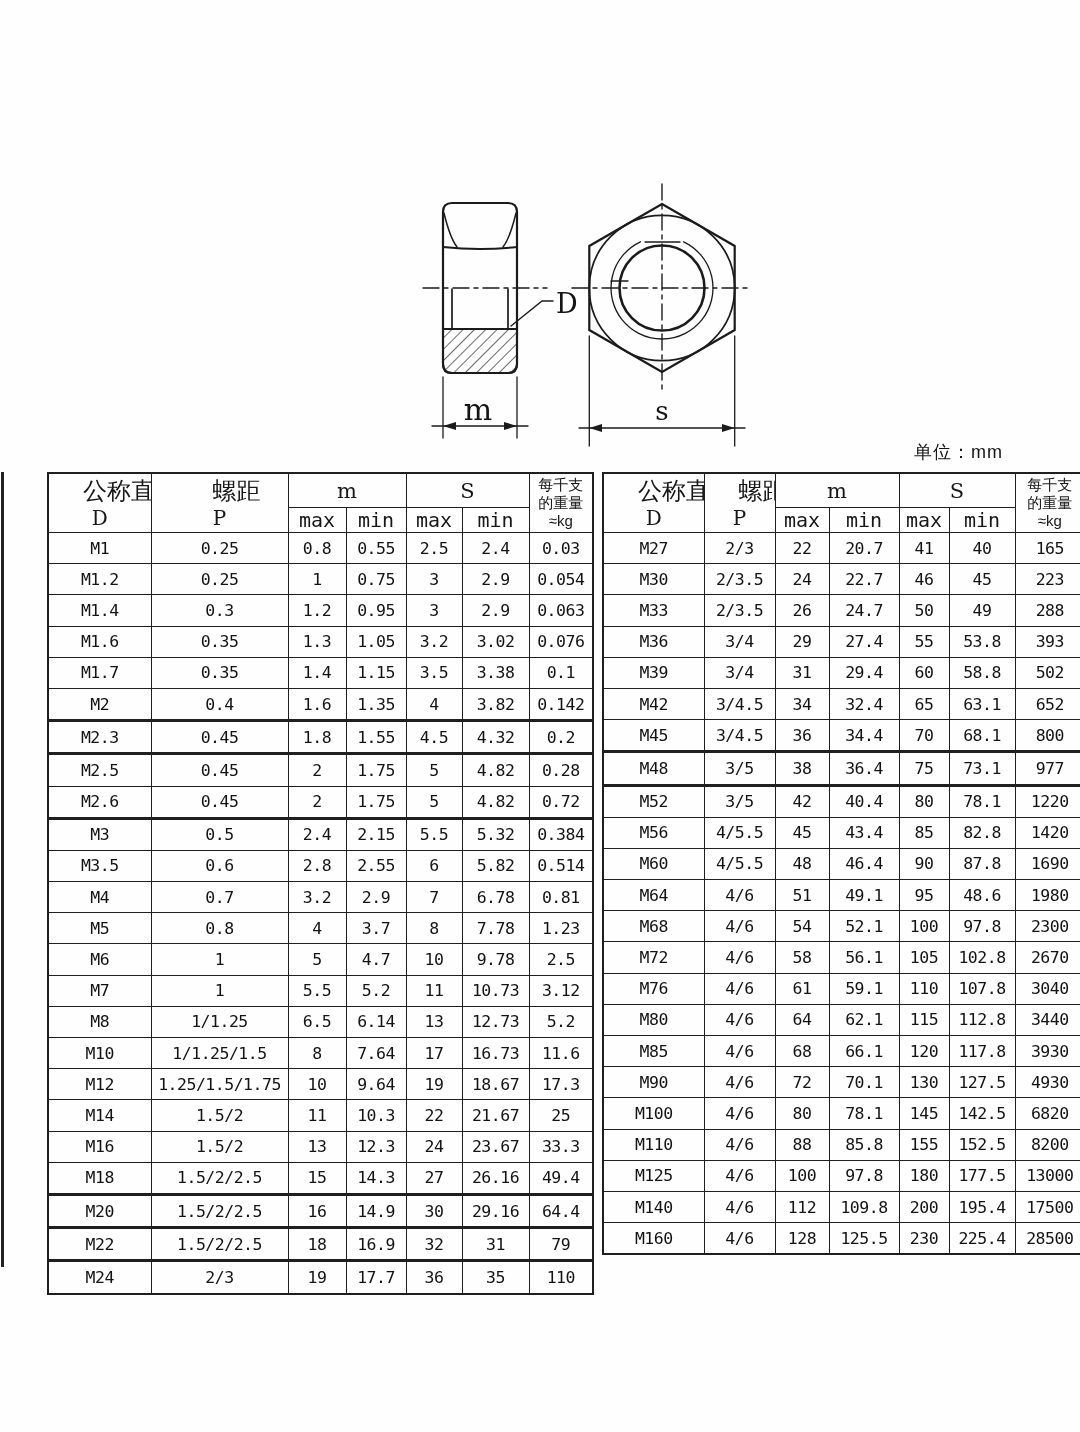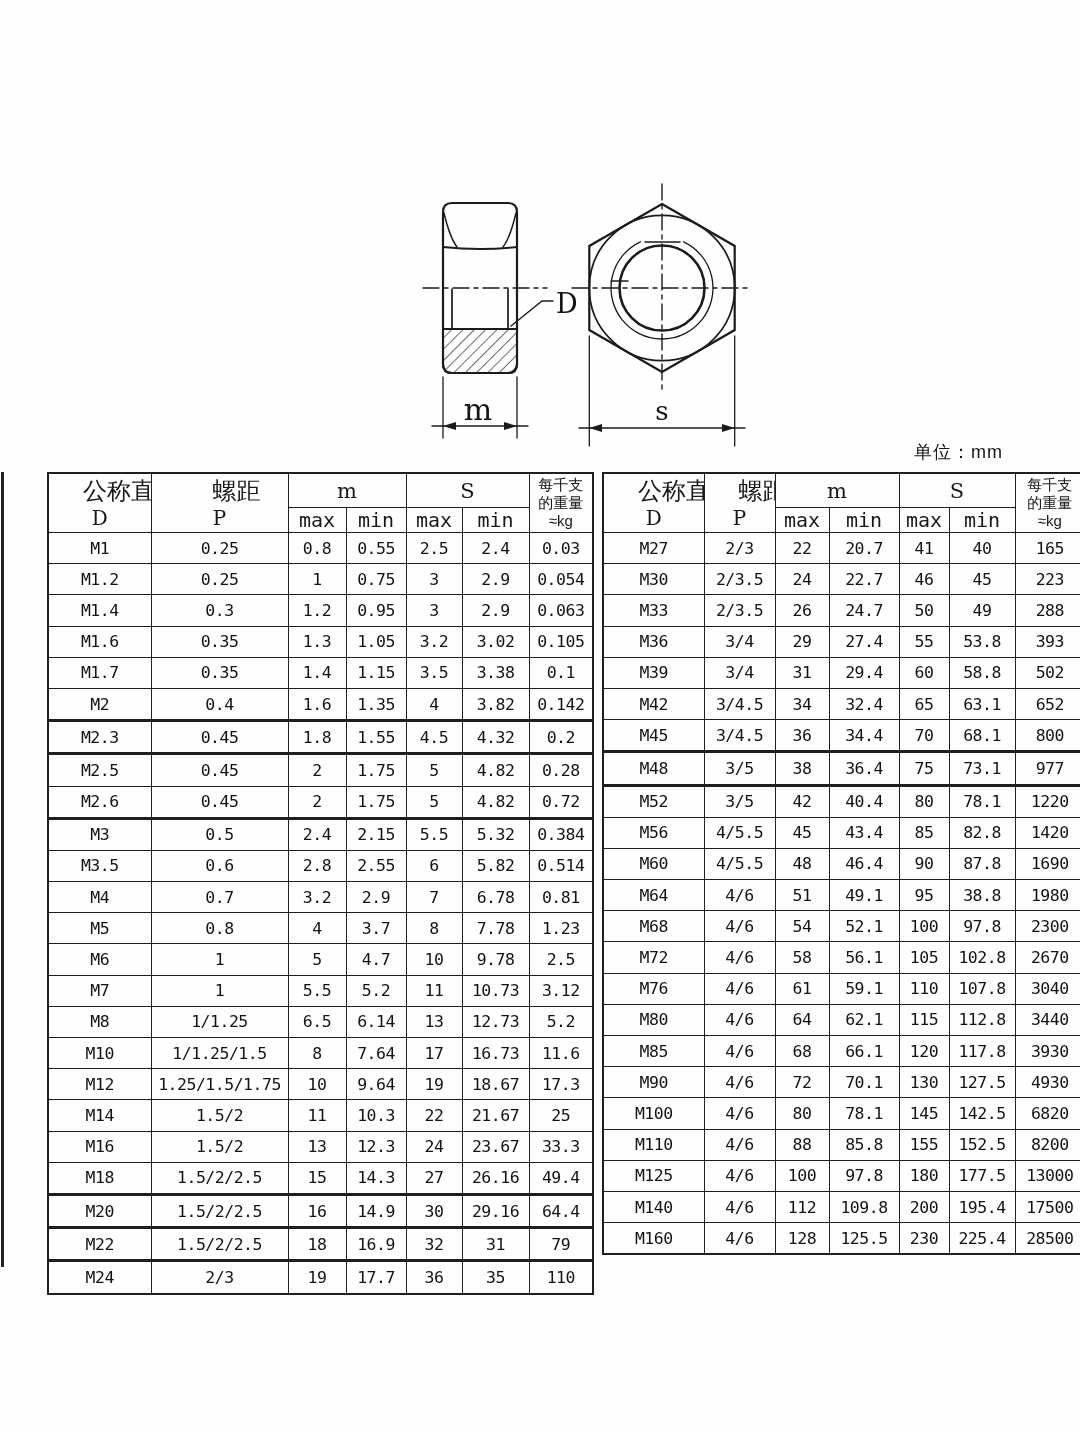--- a/index.html
+++ b/index.html
@@ -180,21 +180,21 @@
         <td>2.9</td>
         <td>0.063</td>
       </tr>
       <tr>
         <td>M1.6</td>
         <td>0.35</td>
         <td>1.3</td>
         <td>1.05</td>
         <td>3.2</td>
         <td>3.02</td>
-        <td>0.105</td>
+        <td>0.076</td>
       </tr>
       <tr>
         <td>M1.7</td>
         <td>0.35</td>
         <td>1.4</td>
         <td>1.15</td>
         <td>3.5</td>
         <td>3.38</td>
         <td>0.1</td>
       </tr>
@@ -506,21 +506,21 @@
         <td>90</td>
         <td>87.8</td>
         <td>1690</td>
       </tr>
       <tr>
         <td>M64</td>
         <td>4/6</td>
         <td>51</td>
         <td>49.1</td>
         <td>95</td>
-        <td>38.8</td>
+        <td>48.6</td>
         <td>1980</td>
       </tr>
       <tr>
         <td>M68</td>
         <td>4/6</td>
         <td>54</td>
         <td>52.1</td>
         <td>100</td>
         <td>97.8</td>
         <td>2300</td>

